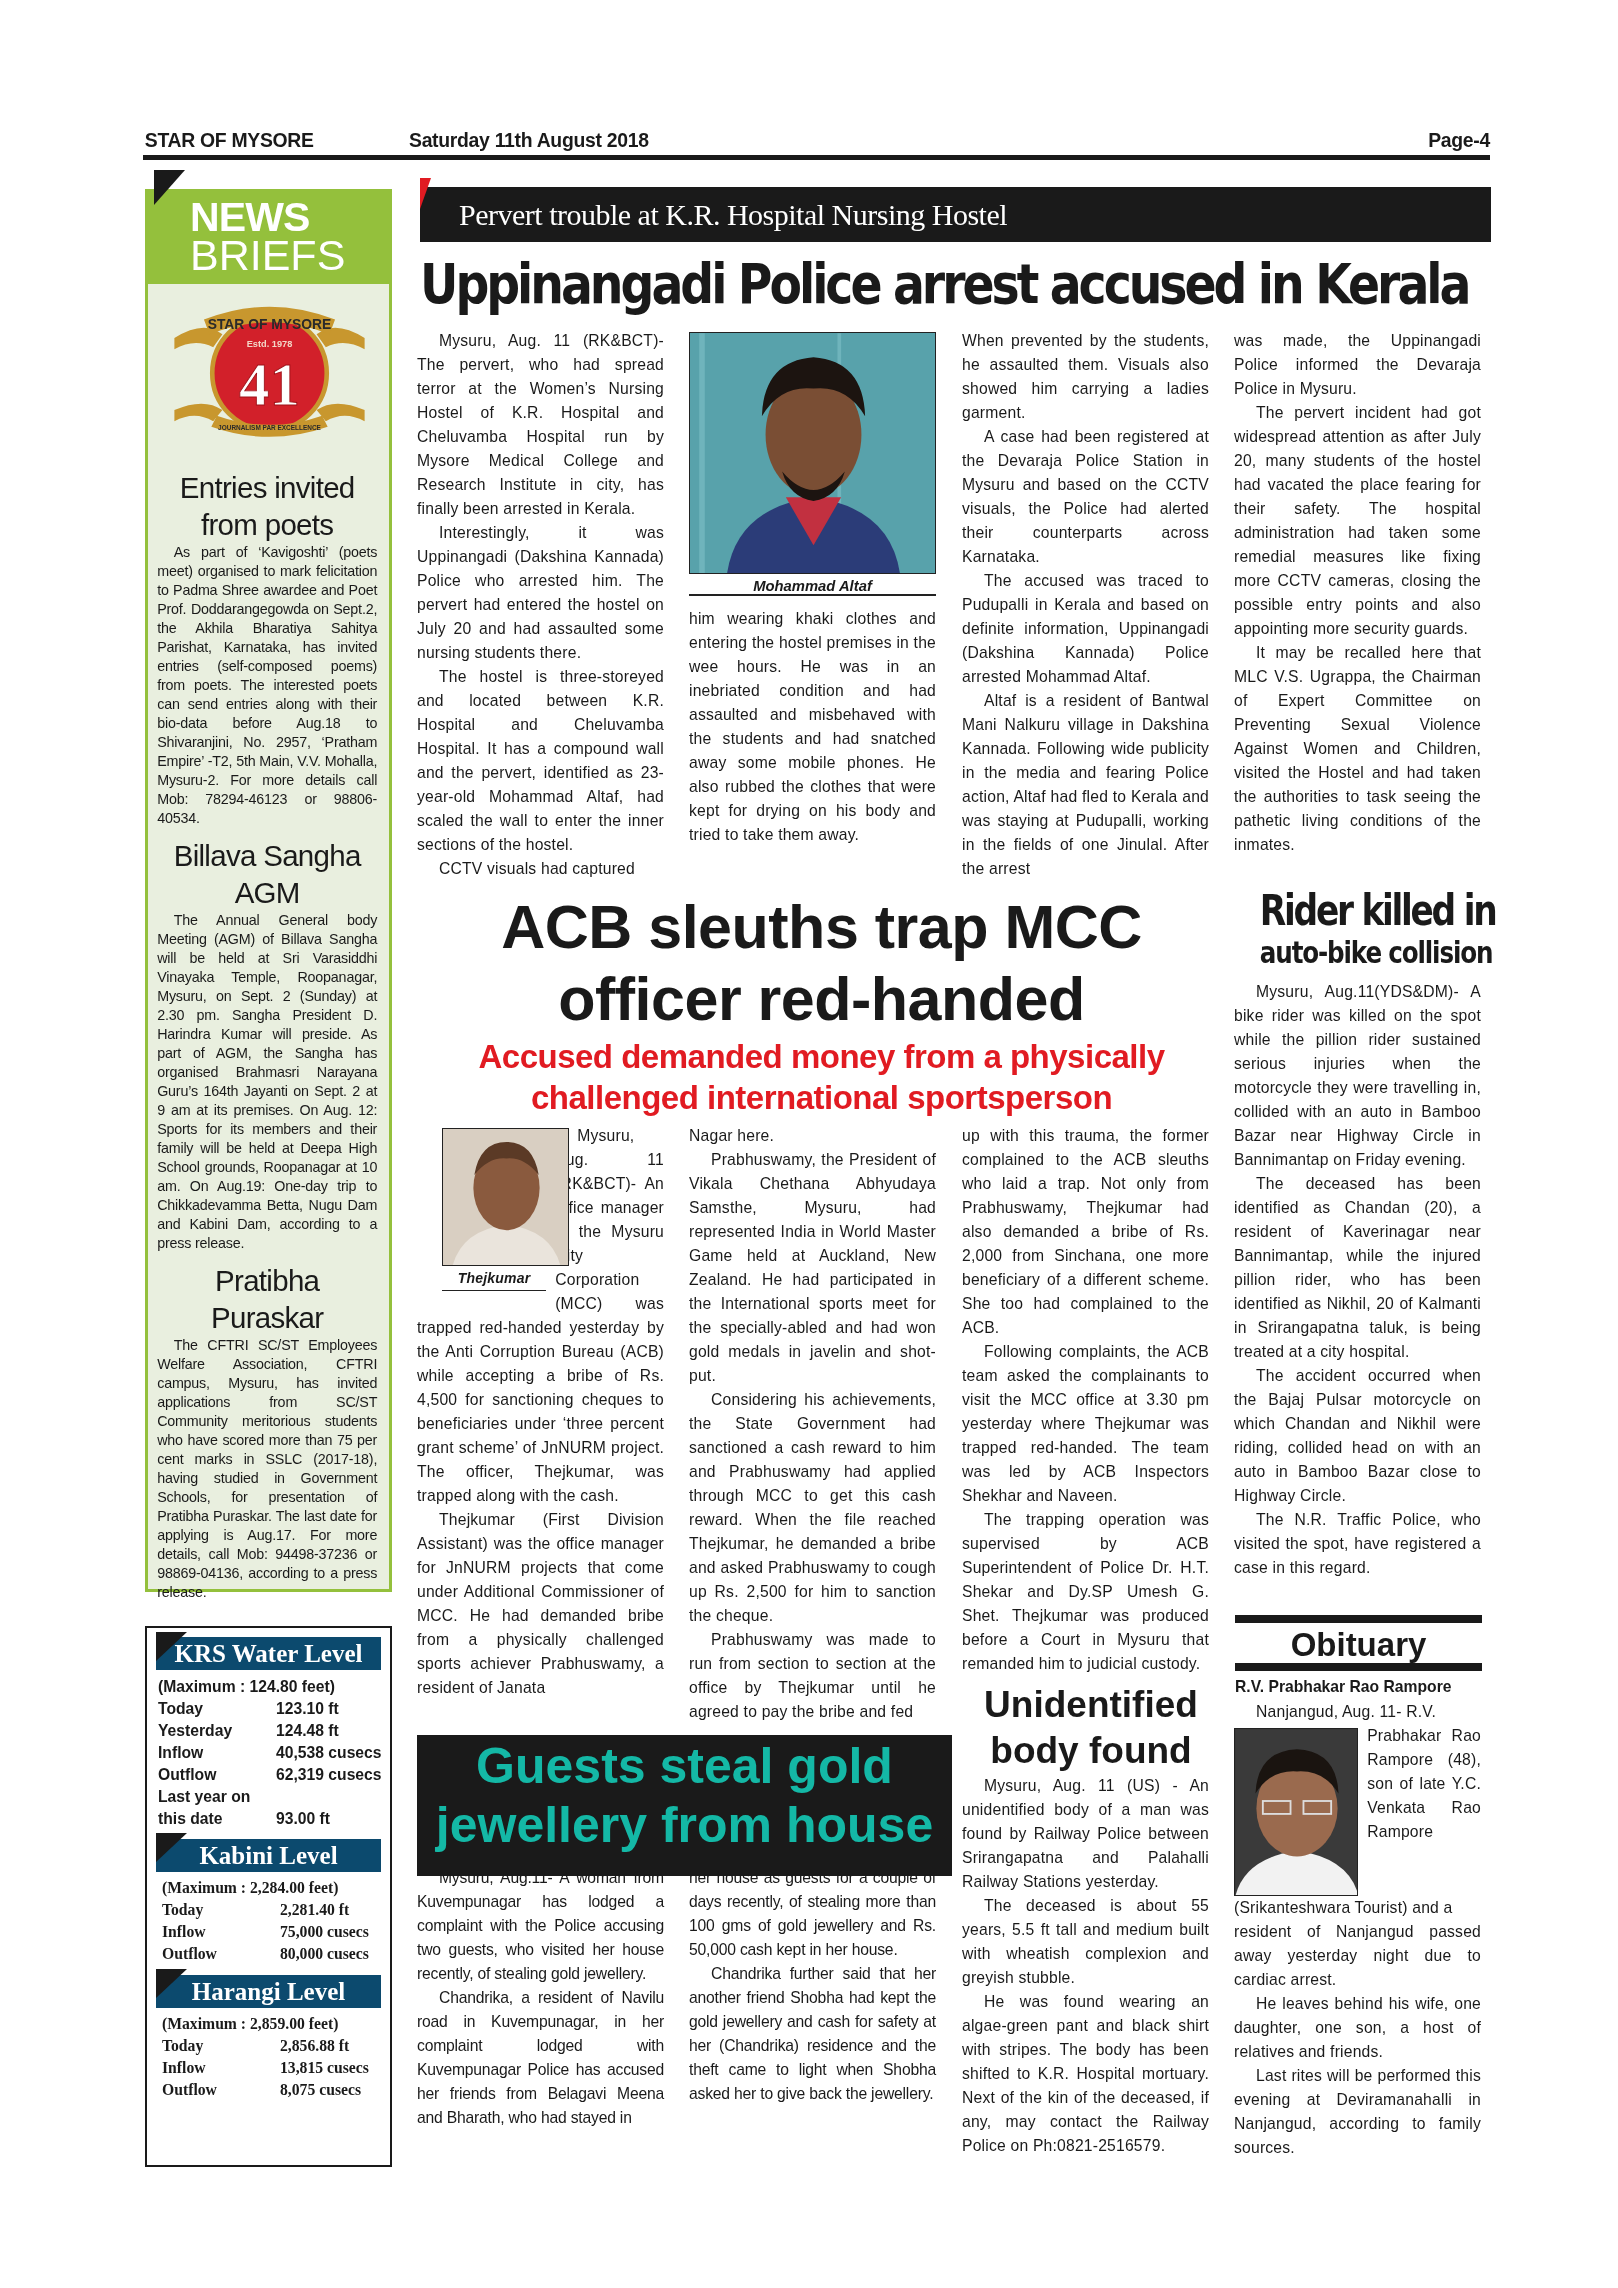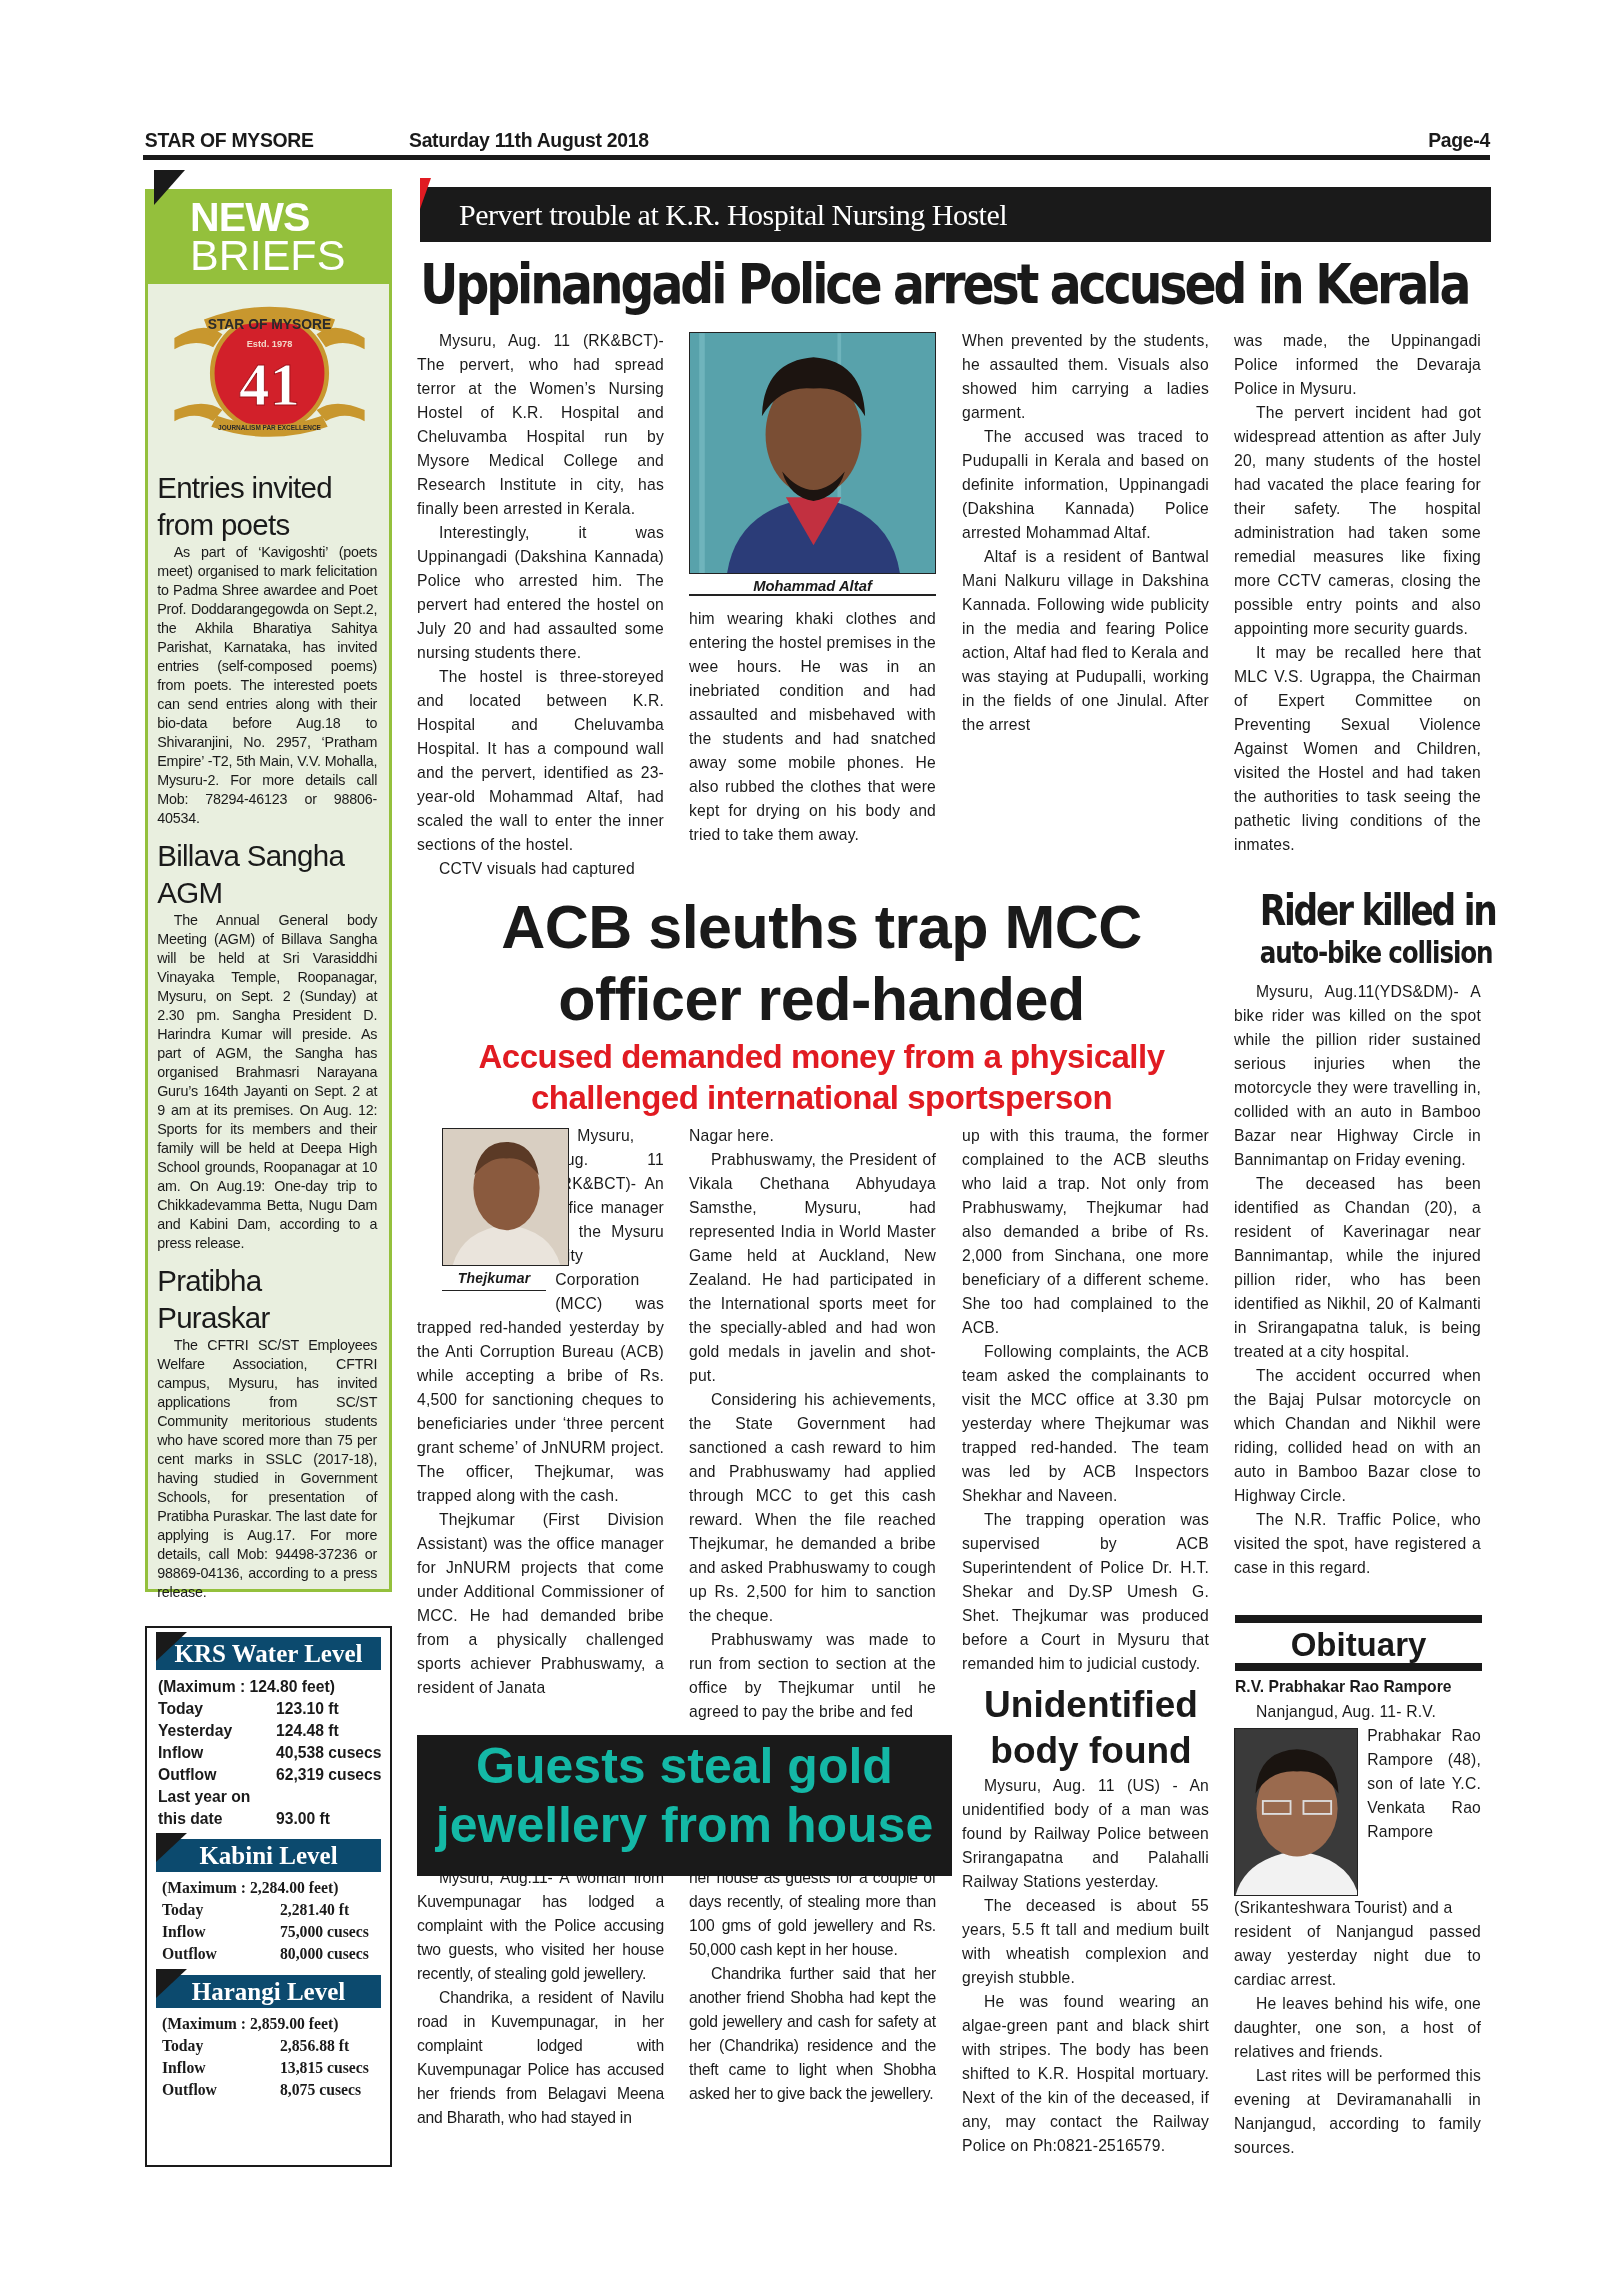--- a/index.html
+++ b/index.html
@@ -14,21 +14,21 @@
   .mh-rule { position: absolute; left: 143px; top: 155px; width: 1347px; height: 4.6px; background: #1a1a1a; }
 
   
   .briefs { position: absolute; left: 145px; top: 189px; width: 247px; height: 1403px; background: #e9efdf; border: 3.7px solid #94c03c; }
   .briefs-head { position: absolute; left: 0; top: 0; width: 100%; height: 92px; background: #94c03c; }
   .briefs-head .news { position: absolute; left: 42px; top: 4.6px; color: #fff; font: bold 41px "Liberation Sans", sans-serif; letter-spacing: -0.9px; line-height: 41px; }
   .briefs-head .brf { position: absolute; left: 42px; top: 41px; color: #fff; font: 43px "Liberation Sans", sans-serif; line-height: 44px; }
   .corner { position: absolute; width: 0; height: 0; border-top: 35px solid #1a1a1a; border-right: 31px solid transparent; }
   .logo { position: absolute; left: 18.5px; top: 109px; width: 205px; height: 148px; }
   .brief-body { position: absolute; left: 9.2px; top: 277px; width: 220px; }
-  .brief-title { font: 29.5px "Liberation Sans", sans-serif; line-height: 37px; letter-spacing: -0.7px; color: #1a1a1a; }
+  .brief-title { font: 29.5px "Liberation Sans", sans-serif; line-height: 37px; letter-spacing: -0.7px; color: #1a1a1a; text-align: center; }
   .brief-text { font: 14.3px "Liberation Sans", sans-serif; line-height: 19px; text-align: justify; text-indent: 16.6px; letter-spacing: -0.2px; margin-bottom: 9.2px; }
 
   
   .water { position: absolute; left: 145px; top: 1626px; width: 247px; height: 541px; border: 2.8px solid #1a1a1a; background: #fff; }
   .w-head { position: relative; margin: 9.2px 9.2px 5.5px 9.2px; height: 33px; background: #0c4a6e; color: #fff; font: bold 25px "Liberation Serif", serif; text-align: center; line-height: 33px; }
   .w-head .corner { left: 0; top: -5.5px; border-top: 29.5px solid #1a1a1a; border-right: 31px solid transparent; }
   .w-row { display: flex; font: bold 15.7px "Liberation Sans", sans-serif; line-height: 22px; padding-left: 11px; }
   .w-row .k { width: 118px; }
   .w-max { font: bold 15.7px "Liberation Sans", sans-serif; line-height: 22px; padding-left: 11px; }
   .water .grp2 .w-row, .water .grp2 .w-max { padding-left: 15px; font-family: Liberation Serif, serif; }
@@ -193,20 +193,21 @@
   </svg>
 </div>
 <div class="caption" style="left:689px;top:578px;width:247px;">Mohammad Altaf</div>
 
 <div class="col" style="left:689px;top:607px;width:247px;">
   <p style="text-indent:0">him wearing khaki clothes and entering the hostel premises in the wee hours. He was in an inebriated condition and had assaulted and misbehaved with the students and had snatched away some mobile phones. He also rubbed the clothes that were kept for drying on his body and tried to take them away.</p>
 </div>
 
 <div class="col" style="left:962px;top:329px;width:247px;">
   <p style="text-indent:0">When prevented by the students, he assaulted them. Visuals also showed him carrying a ladies garment.</p>
+  <p>A case had been registered at the Devaraja Police Station in Mysuru and based on the CCTV visuals, the Police had alerted their counterparts across Karnataka.</p>
   <p>The accused was traced to Pudupalli in Kerala and based on definite information, Uppinangadi (Dakshina Kannada) Police arrested Mohammad Altaf.</p>
   <p>Altaf is a resident of Bantwal Mani Nalkuru village in Dakshina Kannada. Following wide publicity in the media and fearing Police action, Altaf had fled to Kerala and was staying at Pudupalli, working in the fields of one Jinulal. After the arrest</p>
 </div>
 
 <div class="col" style="left:1234px;top:329px;width:247px;">
   <p style="text-indent:0">was made, the Uppinangadi Police informed the Devaraja Police in Mysuru.</p>
   <p>The pervert incident had got widespread attention as after July 20, many students of the hostel had vacated the place fearing for their safety. The hospital administration had taken some remedial measures like fixing more CCTV cameras, closing the possible entry points and also appointing more security guards.</p>
   <p>It may be recalled here that MLC V.S. Ugrappa, the Chairman of Expert Committee on Preventing Sexual Violence Against Women and Children, visited the Hostel and had taken the authorities to task seeing the pathetic living conditions of the inmates.</p>
 </div>
 

